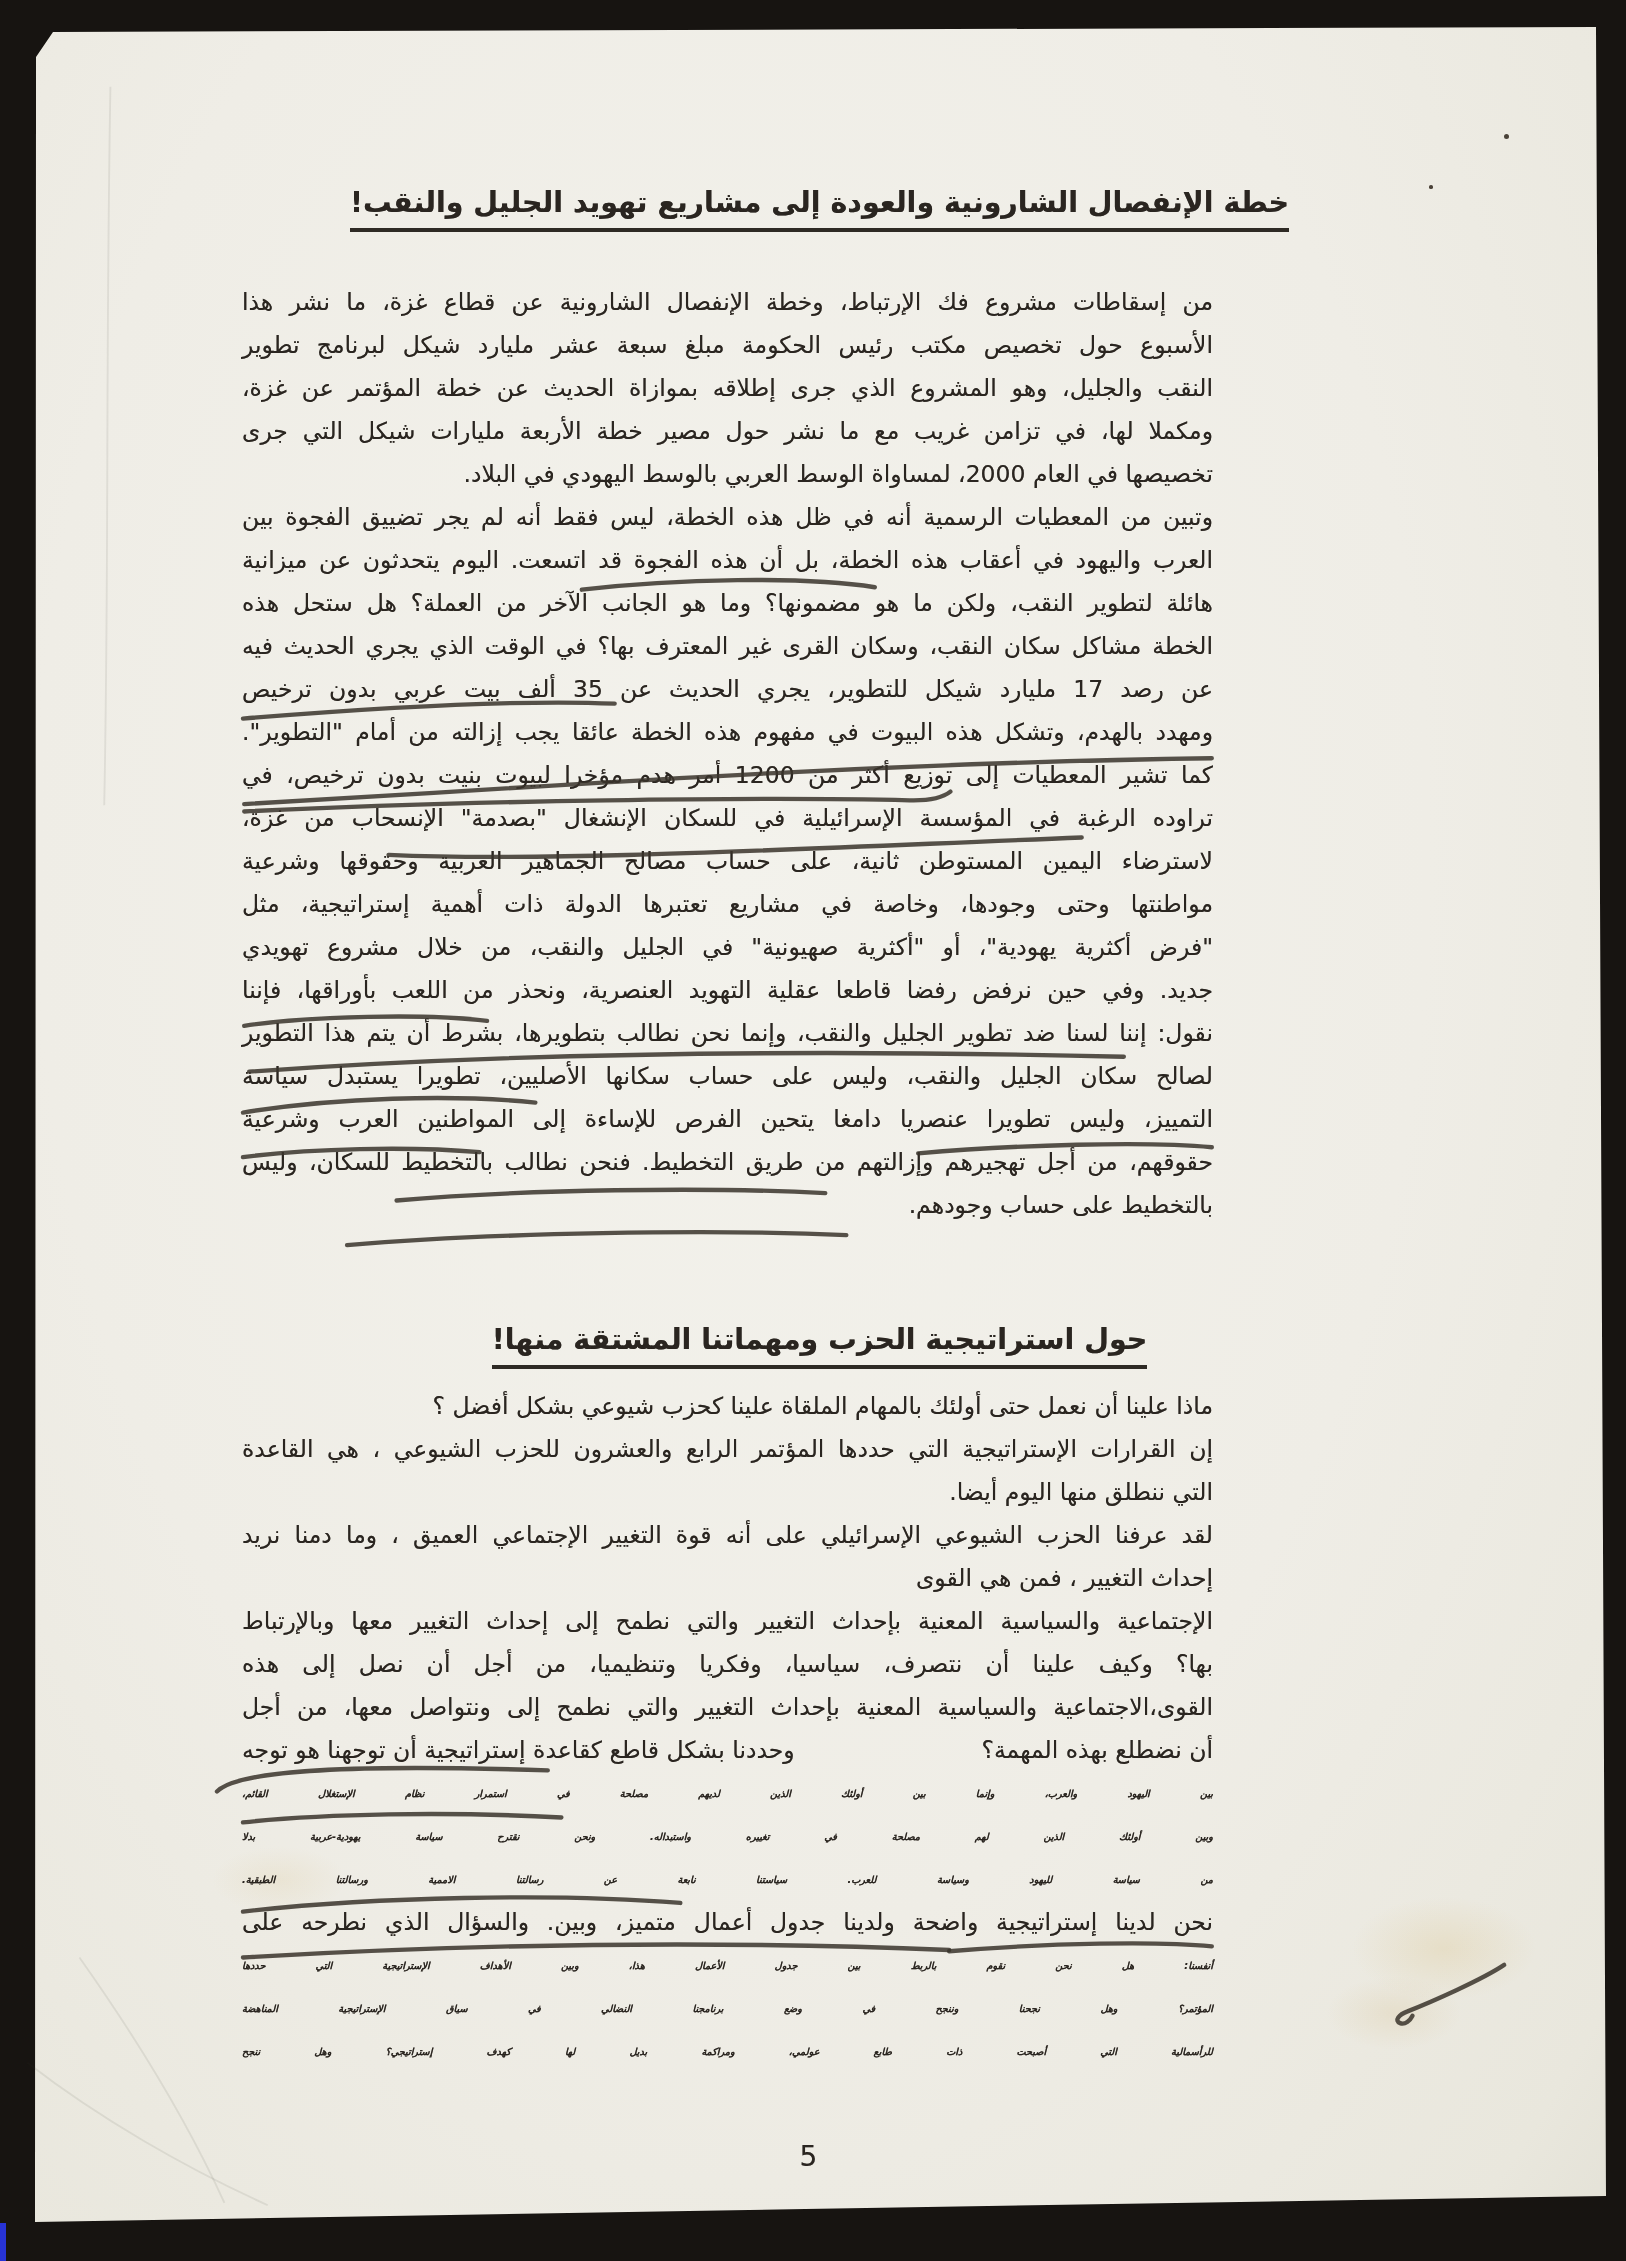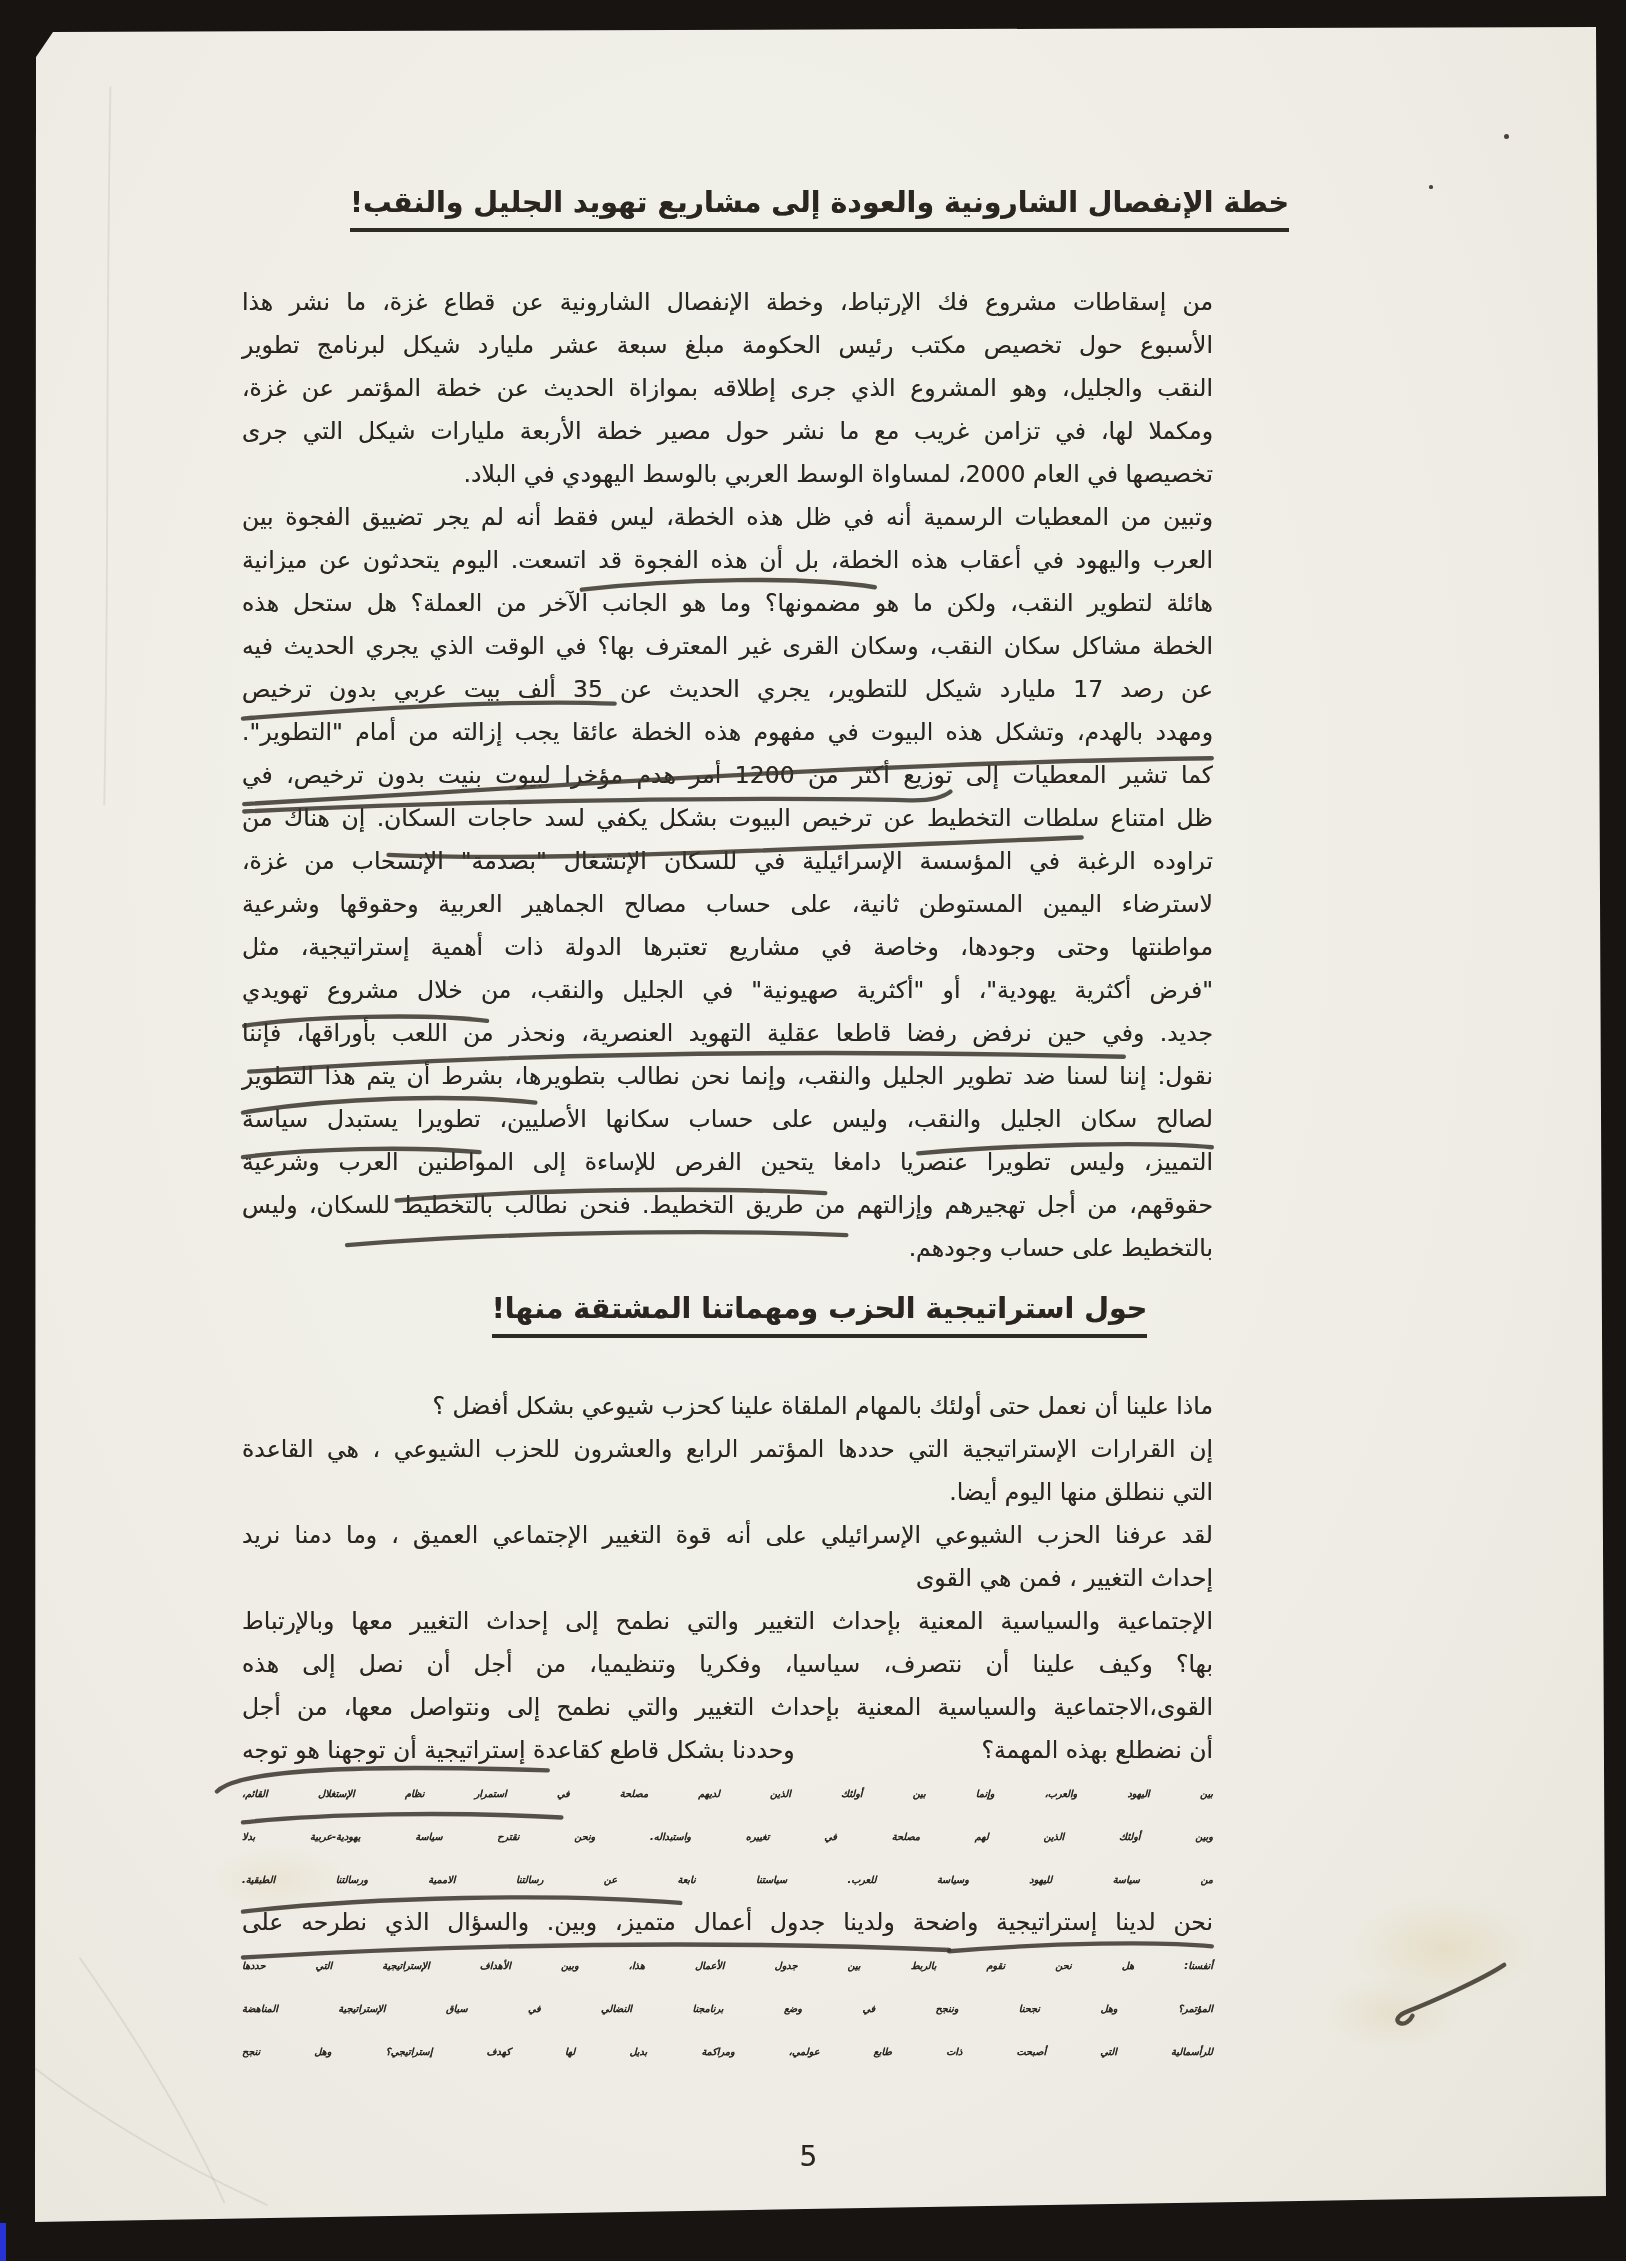--- a/index.html
+++ b/index.html
@@ -43,21 +43,21 @@
   .line.split{display:flex;justify-content:space-between;white-space:nowrap;}
   .bi{font-weight:bold;font-style:italic;font-size:.97em;}
   .sec-title{position:relative;left:92px;text-align:center;}
   .sec-title .t{
     display:inline-block;font-weight:bold;font-size:28.5px;
     padding-bottom:8.7px;border-bottom:4.3px solid #2e2a24;
     text-shadow:0 0 0.6px rgba(35,30,25,.6);
   }
   #title1{position:absolute;top:186px;width:100%;}
   #body1{position:absolute;top:282px;width:100%;}
-  #title2{position:absolute;top:1292px;width:100%;}
+  #title2{position:absolute;top:1323px;width:100%;}
   #body2{position:absolute;top:1386px;width:100%;}
   #pagenum{
     position:absolute;top:2140px;width:100%;text-align:center;
     left:81px;font-size:28px;color:#2a2520;text-shadow:0 0 0.6px rgba(45,40,33,.5);
   }
   
   #marks{position:absolute;inset:0;pointer-events:none;}
   #marks path.hand{fill:none;stroke:#3a342c;stroke-width:7;stroke-linecap:round;opacity:.85;}
   #marks path.crease{fill:none;stroke:rgba(60,55,45,.09);stroke-width:3;}
   #bluemark{position:absolute;left:0;top:2223px;width:5.6px;height:38px;background:var(--blue_mark,#2733d6);}
@@ -86,21 +86,20 @@
         <div class="line j">النقب والجليل، وهو المشروع الذي جرى إطلاقه بموازاة الحديث عن خطة المؤتمر عن غزة،</div>
         <div class="line j">ومكملا لها، في تزامن غريب مع ما نشر حول مصير خطة الأربعة مليارات شيكل التي جرى</div>
         <div class="line r">تخصيصها في العام 2000، لمساواة الوسط العربي بالوسط اليهودي في البلاد.</div>
         <div class="line j">وتبين من المعطيات الرسمية أنه في ظل هذه الخطة، ليس فقط أنه لم يجر تضييق الفجوة بين</div>
         <div class="line j">العرب واليهود في أعقاب هذه الخطة، بل أن هذه الفجوة قد اتسعت. اليوم يتحدثون عن ميزانية</div>
         <div class="line j">هائلة لتطوير النقب، ولكن ما هو مضمونها؟ وما هو الجانب الآخر من العملة؟ هل ستحل هذه</div>
         <div class="line j">الخطة مشاكل سكان النقب، وسكان القرى غير المعترف بها؟ في الوقت الذي يجري الحديث فيه</div>
         <div class="line j">عن رصد 17 مليارد شيكل للتطوير، يجري الحديث عن 35 ألف بيت عربي بدون ترخيص</div>
         <div class="line j">ومهدد بالهدم، وتشكل هذه البيوت في مفهوم هذه الخطة عائقا يجب إزالته من أمام "التطوير".</div>
         <div class="line j">كما تشير المعطيات إلى توزيع أكثر من 1200 أمر هدم مؤخرا لبيوت بنيت بدون ترخيص، في</div>
-        <div class="line j">ظل امتناع سلطات التخطيط عن ترخيص البيوت بشكل يكفي لسد حاجات السكان. إن هناك من</div>
         <div class="line j">تراوده الرغبة في المؤسسة الإسرائيلية في للسكان الإنشغال "بصدمة" الإنسحاب من غزة،</div>
         <div class="line j">لاسترضاء اليمين المستوطن ثانية، على حساب مصالح الجماهير العربية وحقوقها وشرعية</div>
         <div class="line j">مواطنتها وحتى وجودها، وخاصة في مشاريع تعتبرها الدولة ذات أهمية إستراتيجية، مثل</div>
         <div class="line j">"فرض أكثرية يهودية"، أو "أكثرية صهيونية" في الجليل والنقب، من خلال مشروع تهويدي</div>
         <div class="line j">جديد. وفي حين نرفض رفضا قاطعا عقلية التهويد العنصرية، ونحذر من اللعب بأوراقها، فإننا</div>
         <div class="line j">نقول: إننا لسنا ضد تطوير الجليل والنقب، وإنما نحن نطالب بتطويرها، بشرط أن يتم هذا التطوير</div>
         <div class="line j">لصالح سكان الجليل والنقب، وليس على حساب سكانها الأصليين، تطويرا يستبدل سياسة</div>
         <div class="line j">التمييز، وليس تطويرا عنصريا دامغا يتحين الفرص للإساءة إلى المواطنين العرب وشرعية</div>
         <div class="line j">حقوقهم، من أجل تهجيرهم وإزالتهم من طريق التخطيط. فنحن نطالب بالتخطيط للسكان، وليس</div>
         <div class="line r">بالتخطيط على حساب وجودهم.</div>

